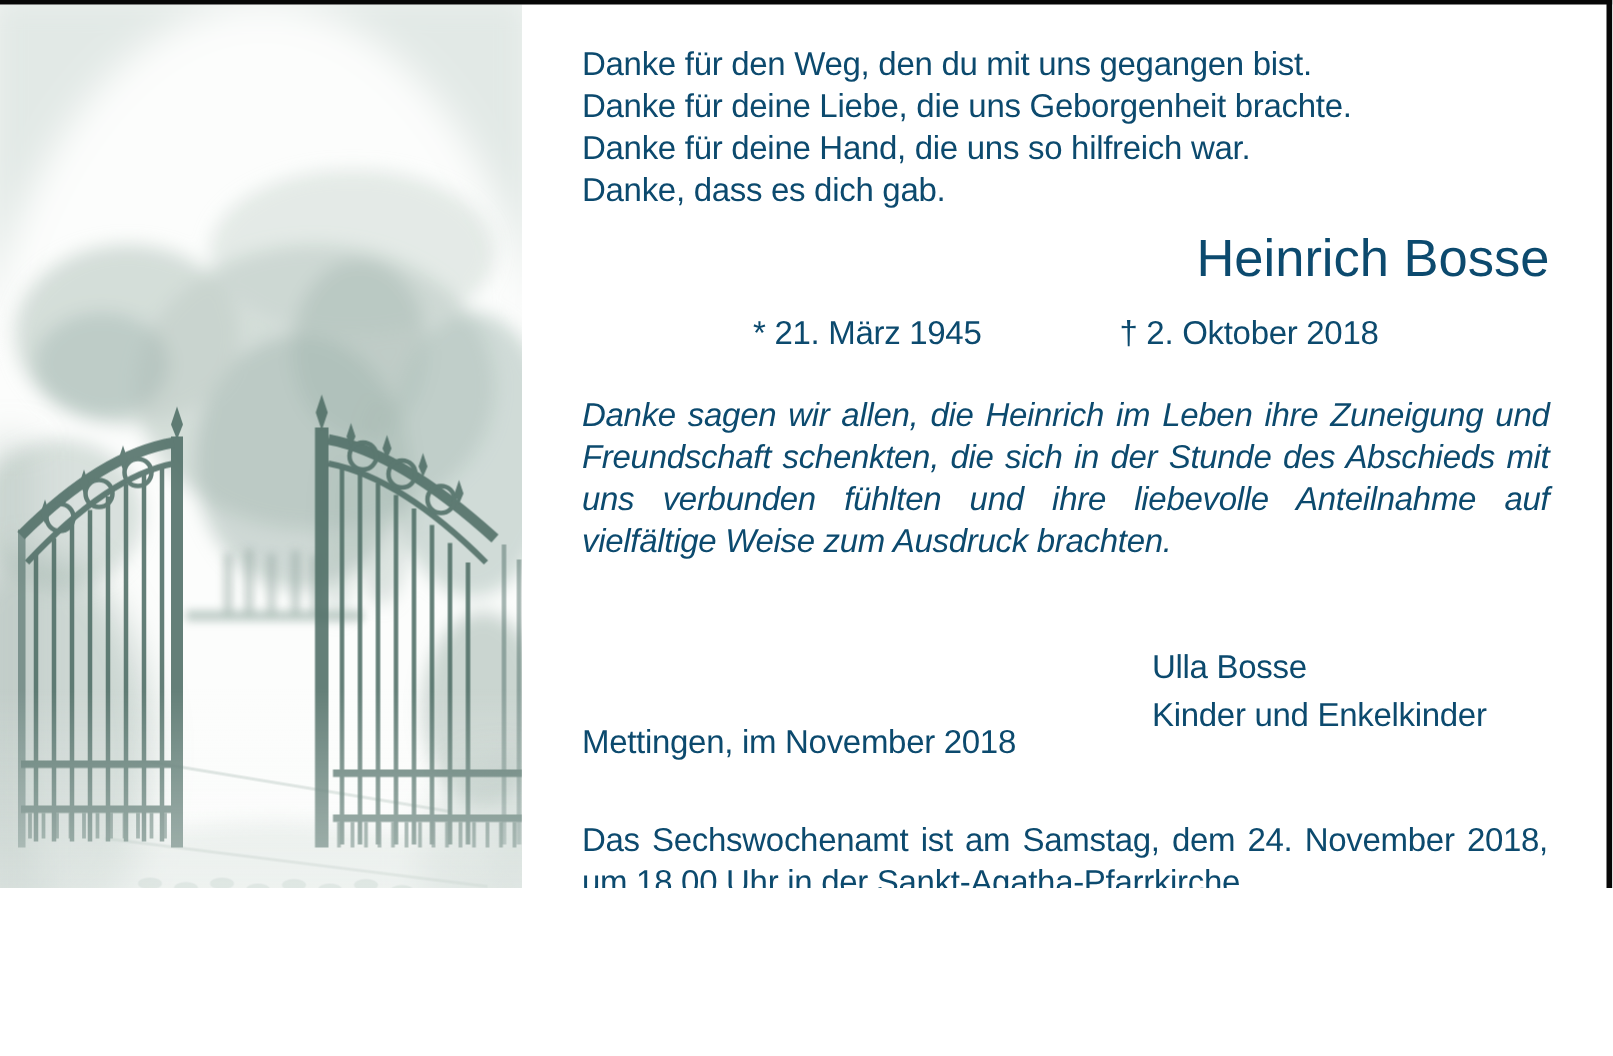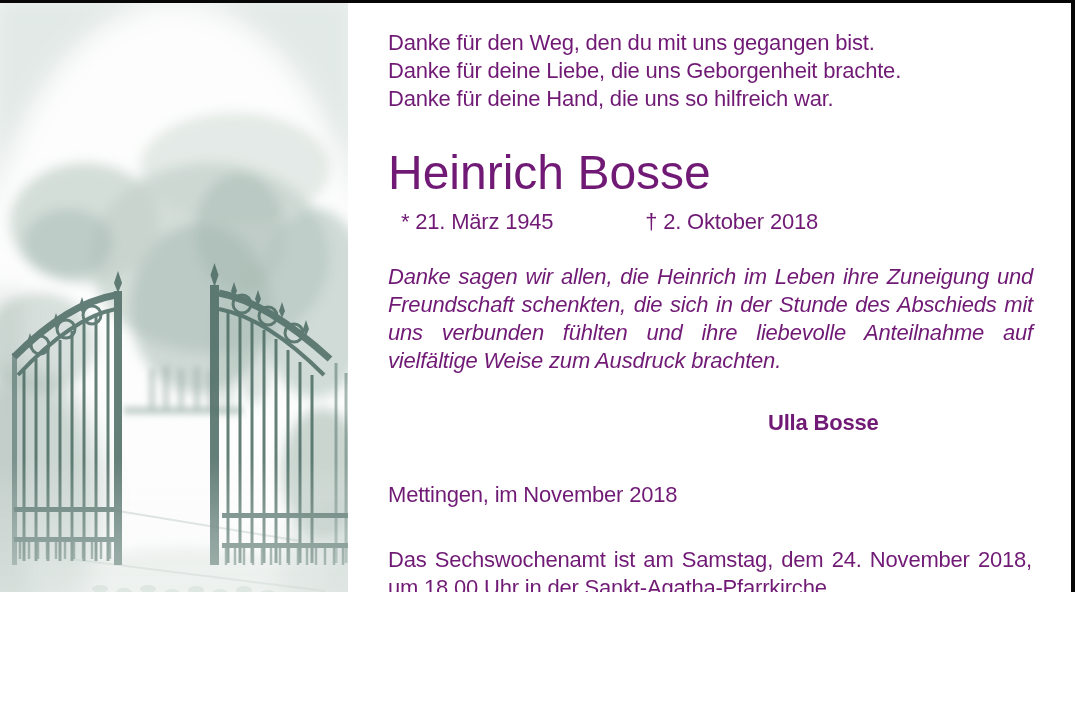--- a/index.html
+++ b/index.html
@@ -1,36 +1,36 @@
 <!DOCTYPE html>
 <html lang="de"><head>
 <meta charset="utf-8">
 <style>
   html,body{margin:0;padding:0;background:#ffffff;}
   .page{
     position:relative;width:1075px;height:592px;background:#ffffff;
-    font-family:"Liberation Sans",sans-serif;color:#701a75;overflow:hidden;
+    font-family:"Liberation Sans",sans-serif;color:#0c4a6e;overflow:hidden;
   }
   
   .frame-top{position:absolute;left:0;top:0;width:1075px;height:3px;background:#070707;}
   .frame-right{position:absolute;left:1071px;top:0;width:4px;height:629px;background:#070707;}
   .frame-bottom{position:absolute;left:0;top:625px;width:1075px;height:4px;background:#070707;}
   
   .black-block{position:absolute;left:0;top:629px;width:373px;height:75px;background:#000000;}
   
   .photo{position:absolute;left:0;top:3px;width:348px;height:622px;}
   .photo svg{display:block;width:348px;height:622px;}
   
   .content{position:absolute;left:388px;top:0;width:645px;font-size:22px;line-height:28px;letter-spacing:-0.2px;}
   .thanks{position:absolute;top:29px;left:0;right:0;}
-  .deceased-name{position:absolute;top:146px;left:0;right:0;text-align:left;font-size:48px;line-height:54px;letter-spacing:0;}
-  .dates{position:absolute;top:208px;left:13px;right:0;}
+  .deceased-name{position:absolute;top:146px;left:0;right:0;text-align:right;font-size:35px;line-height:54px;letter-spacing:0;}
+  .dates{position:absolute;top:208px;left:0;right:0;text-align:center;}
   .dates .gap{display:inline-block;width:92px;}
   .ack{position:absolute;top:263px;left:0;right:0;text-align:justify;font-style:italic;}
-  .signature{position:absolute;top:407px;left:380px;font-weight:bold;line-height:32px;}
+  .signature{position:absolute;top:429px;left:380px;font-weight:normal;line-height:32px;}
   .place-date{position:absolute;top:481px;left:0;}
   .service{position:absolute;top:546px;left:0;right:1px;text-align:justify;}
 </style>
 </head>
 <body>
 
 <div class="page">
 
   <div class="photo" role="img" aria-label="Verblasstes Foto eines offenen schmiedeeisernen Friedhofstores mit baumgesäumtem Weg">
     <svg viewBox="0 0 348 622" preserveAspectRatio="none">
@@ -204,32 +204,34 @@
   <div class="frame-right"></div>
   <div class="frame-bottom"></div>
   <div class="black-block"></div>
 
   <div class="content">
 
     <div class="thanks">
       <div>Danke für den Weg, den du mit uns gegangen bist.</div>
       <div>Danke für deine Liebe, die uns Geborgenheit brachte.</div>
       <div>Danke für deine Hand, die uns so hilfreich war.</div>
+      <div>Danke, dass es dich gab.</div>
     </div>
 
     <div class="deceased-name">Heinrich Bosse</div>
 
     <div class="dates">
       <span>* 21. März 1945</span><span class="gap"></span><span>† 2. Oktober 2018</span>
     </div>
 
     <div class="ack">Danke sagen wir allen, die Heinrich im Leben ihre Zuneigung und Freundschaft schenkten, die sich in der Stunde des Abschieds mit uns verbunden fühlten und ihre liebevolle Anteilnahme auf vielfältige Weise zum Ausdruck brachten.</div>
 
     <div class="signature">
       <div>Ulla Bosse</div>
+      <div>Kinder und Enkelkinder</div>
     </div>
 
     <div class="place-date">Mettingen, im November 2018</div>
 
     <div class="service">Das Sechswochenamt ist am Samstag, dem 24. November 2018, um 18.00 Uhr in der Sankt-Agatha-Pfarrkirche.</div>
 
   </div>
 </div>
 
 </body></html>

